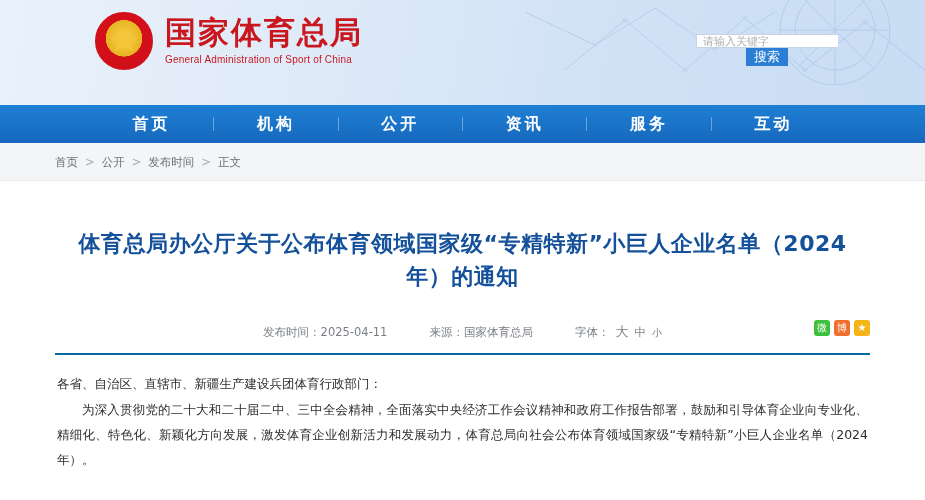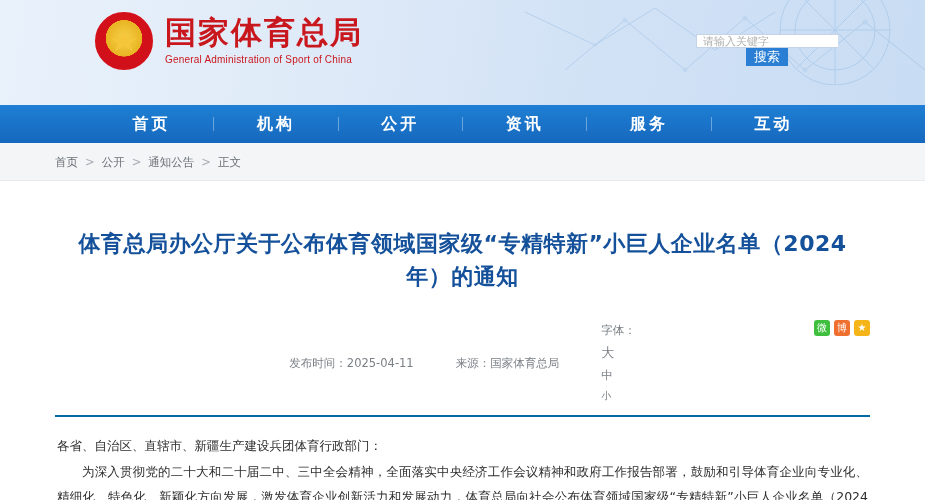--- a/index.html
+++ b/index.html
@@ -105,21 +105,21 @@
   .meta {
     position: relative;
     margin-top: 30px;
     padding-bottom: 12px;
     border-bottom: 2px solid #0369a1;
     display: flex; align-items: center; justify-content: center;
     gap: 42px;
     font-size: 11.5px; color: #7a7f85;
     font-family: "DejaVu Sans", sans-serif;
   }
-  .meta .fs-label { display: inline-flex; gap: 6px; align-items: baseline; flex-direction: column; }
+  .meta .fs-label { display: inline-flex; gap: 6px; align-items: baseline; }
   .fs-opt { cursor: pointer; }
   .fs-opt.big { font-size: 13px; }
   .fs-opt.mid { font-size: 11.5px; }
   .fs-opt.sml { font-size: 10px; }
   .share {
     position: absolute; right: 0; top: -3px;
     display: flex; gap: 4px;
   }
   .share span {
     width: 16px; height: 16px; border-radius: 3px;
@@ -192,21 +192,21 @@
       <div class="nav-item">互动</div>
     </div>
   </div>
 
   <div class="crumb-wrap">
     <div class="crumb">
       <a>首页</a>
       <span class="sep">&gt;</span>
       <a>公开</a>
       <span class="sep">&gt;</span>
-      <a>通知公告</a>
+      <a>发布时间</a>
       <span class="sep">&gt;</span>
       <a>正文</a>
     </div>
   </div>
 
   <div class="article">
     <div class="title">体育总局办公厅关于公布体育领域国家级“专精特新”小巨人企业名单（2024年）的通知</div>
 
     <div class="meta">
       <span>

